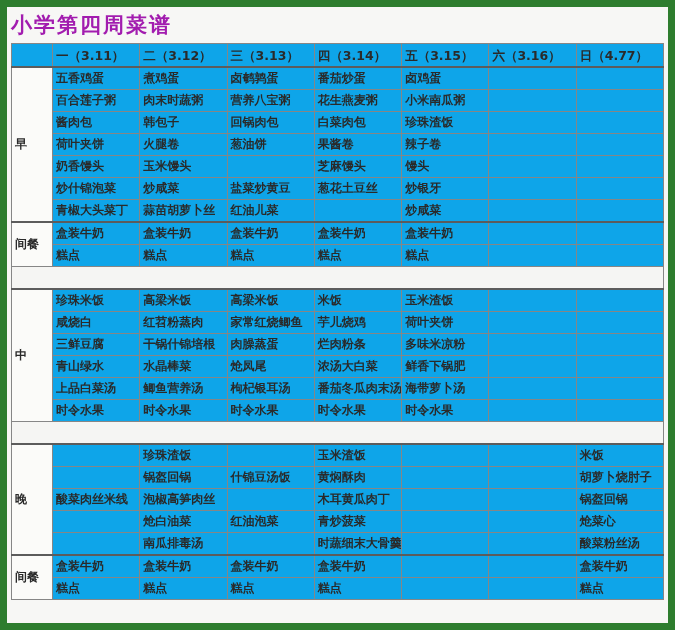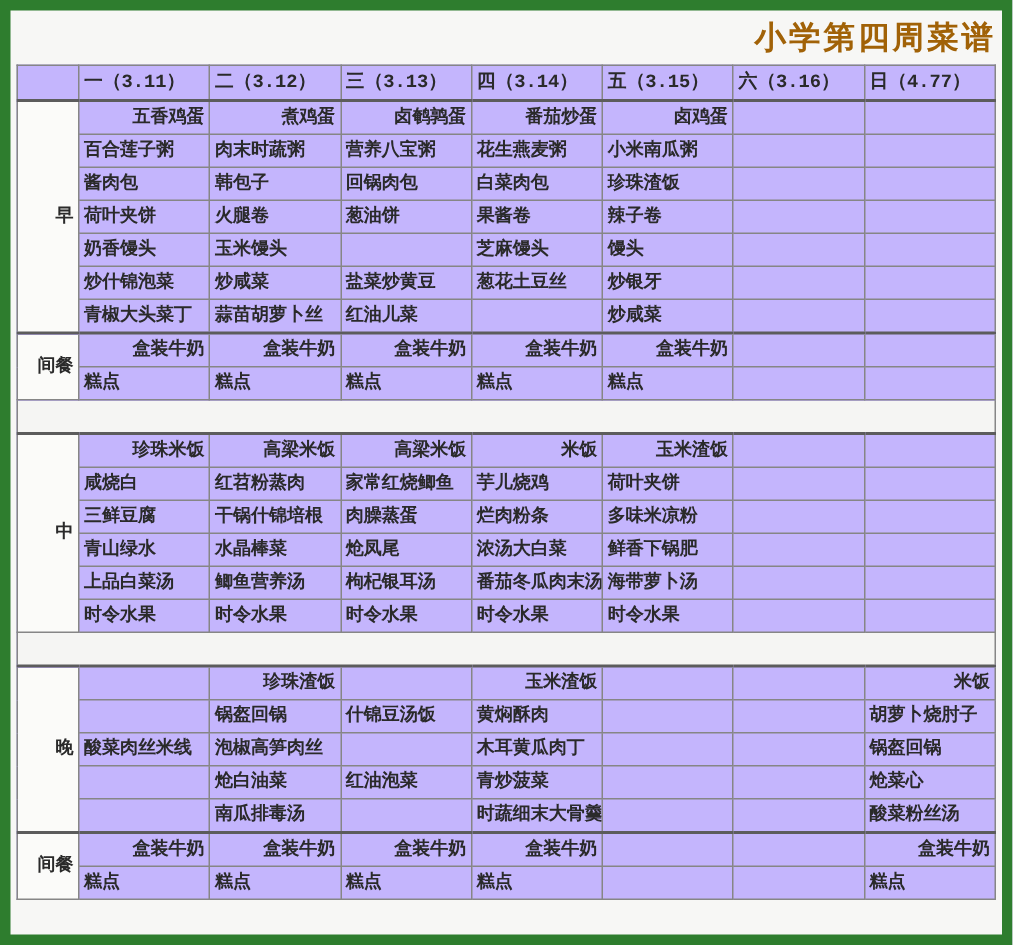--- a/index.html
+++ b/index.html
@@ -7,33 +7,32 @@
     position:relative;
     width:675px; height:630px;
     box-sizing:border-box;
     border:7px solid #2e7d2e;
     background:#f7f7f5;
     padding:2px 4px 0 4px;
     overflow:hidden;
     font-family:"DejaVu Sans", sans-serif;
   }
   .title {
-    text-align:right;
+    text-align:left;
     font-size:21px;
     font-weight:bold;
-    color:#a16207;
+    color:#a21caf;
     padding:2px 0 4px 0;
     letter-spacing:2px;
   }
   table.menu {
     width:100%;
     border-collapse:collapse;
     table-layout:fixed;
-    background:#c4b5fd;
-    font-family:Liberation Mono, monospace;
+    background:#0ea5e9;
   }
   table.menu th, table.menu td {
     border:1px solid #868686;
     font-size:12px;
     font-weight:600;
     color:#2a2a2a;
     padding:0 3px;
     height:21px;
     line-height:21px;
     white-space:nowrap;
@@ -41,21 +40,21 @@
     text-align:left;
   }
   table.menu th { height:22px; font-size:12.5px; }
   th.corner { width:34px; }
   td.label {
     text-align:center;
     padding:0;
     font-size:13px;
     background:#fbfbf9;
   }
-  tr.section-start td { border-top:2px solid #5c5c5c;text-align:right; }
+  tr.section-start td { border-top:2px solid #5c5c5c; }
   td.gap {
     height:22px;
     background:#f5f5f3;
     border-top:2px solid #5c5c5c;
     border-bottom:2px solid #5c5c5c;
   }
 </style>
 </head>
 <body>
 

